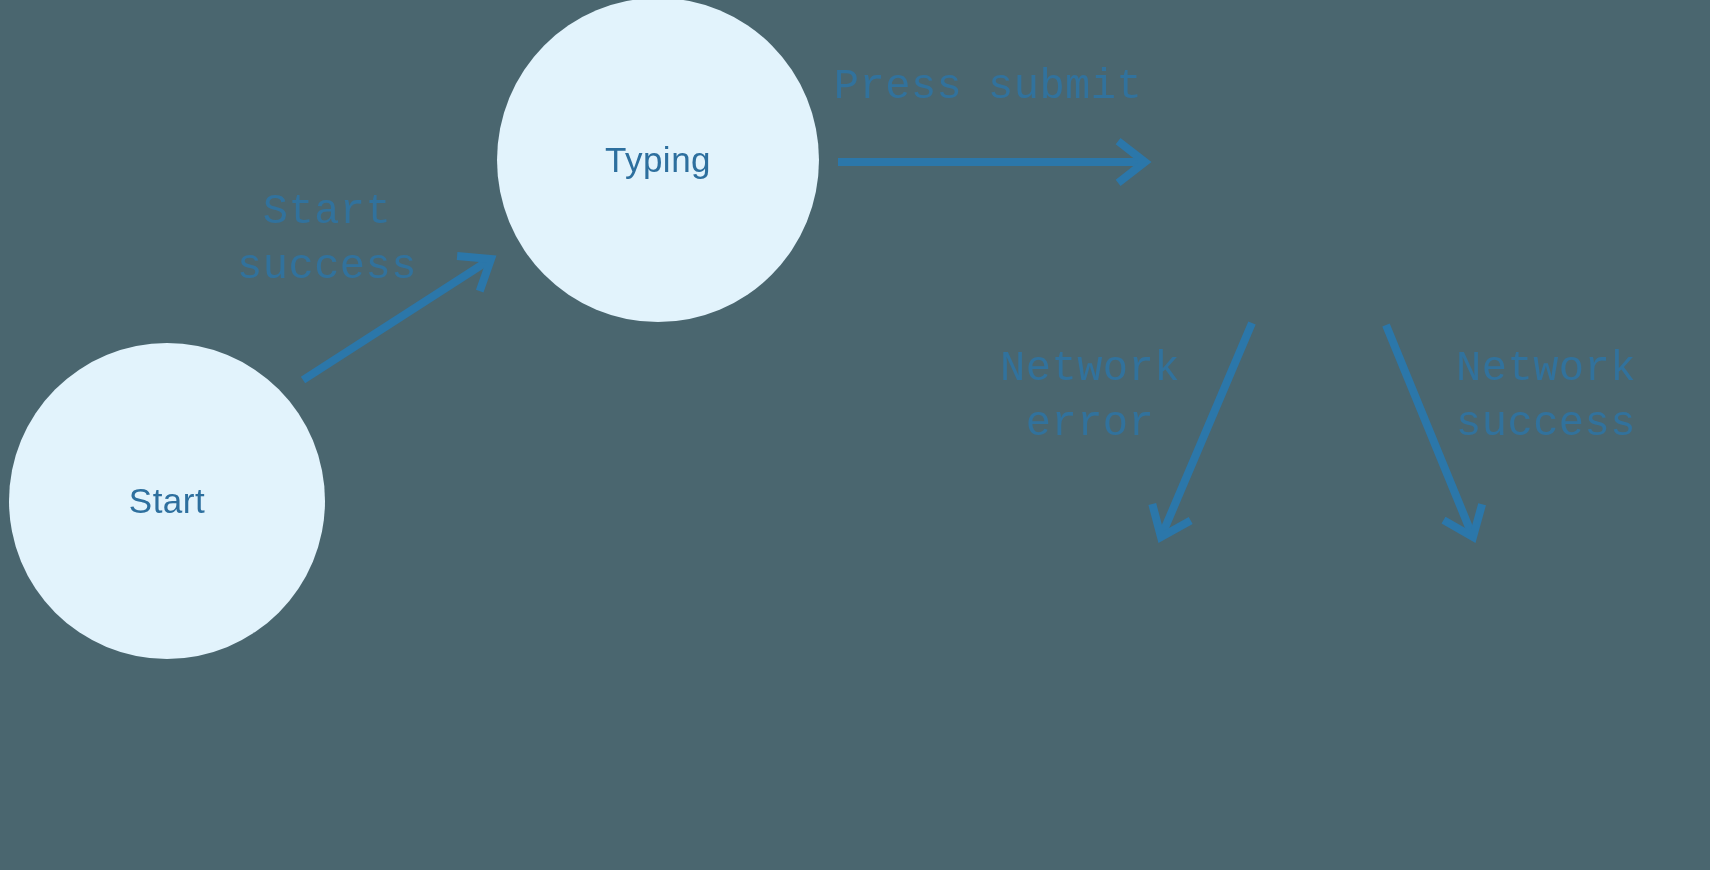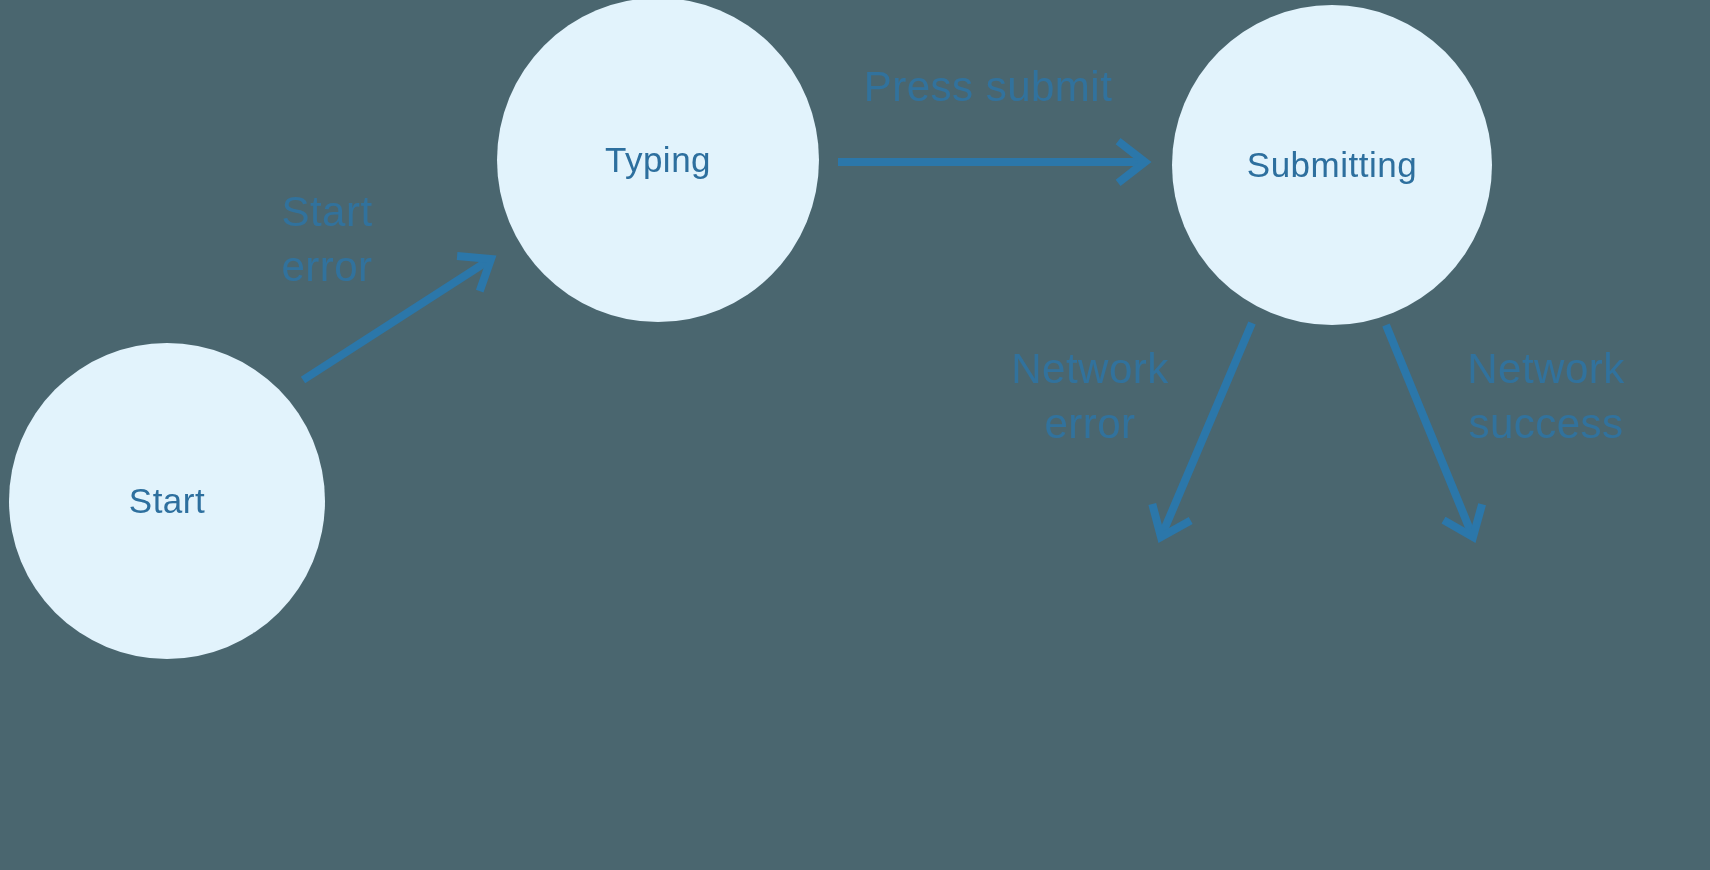--- a/index.html
+++ b/index.html
@@ -41,20 +41,21 @@
   #node-success    { left:1394px; top: 545px; width: 316px; height: 316px; }
   .edge-label {
     position: absolute;
     transform: translate(-50%, -50%);
     text-align: center;
     color: var(--edge-label-text);
     opacity: 0.88;
     font-size: 42px;
     line-height: 1.3;
     letter-spacing: 0.5px;
+    font-family: Liberation Mono, monospace;
   }
   #label-start-typing    { left:  327px; top: 240px; width: 180px; }
   #label-press-submit    { left:  988px; top:  87px; width: 340px; }
   #label-network-error   { left: 1090px; top: 397px; width: 210px; }
   #label-network-success { left: 1546px; top: 397px; width: 210px; }
   #edges-svg {
     position: absolute;
     left: 0; top: 0;
     pointer-events: none;
   }
@@ -91,27 +92,24 @@
     </svg>
 
   <div class="node" id="node-empty">
     <span class="node-label">Start</span>
   </div>
 
   <div class="node" id="node-typing">
     <span class="node-label">Typing</span>
   </div>
 
-  <div class="node" id="node-submitting">
-    <span class="node-label">Submitting</span>
-  </div>
 
 
 
-  <div class="edge-label" id="label-start-typing">Start error</div>
+  <div class="edge-label" id="label-start-typing">Start success</div>
 
   <div class="edge-label" id="label-press-submit">Press submit</div>
 
   <div class="edge-label" id="label-network-error">Network error</div>
 
   <div class="edge-label" id="label-network-success">Network success</div>
 
 </div>
 
 </body></html>

